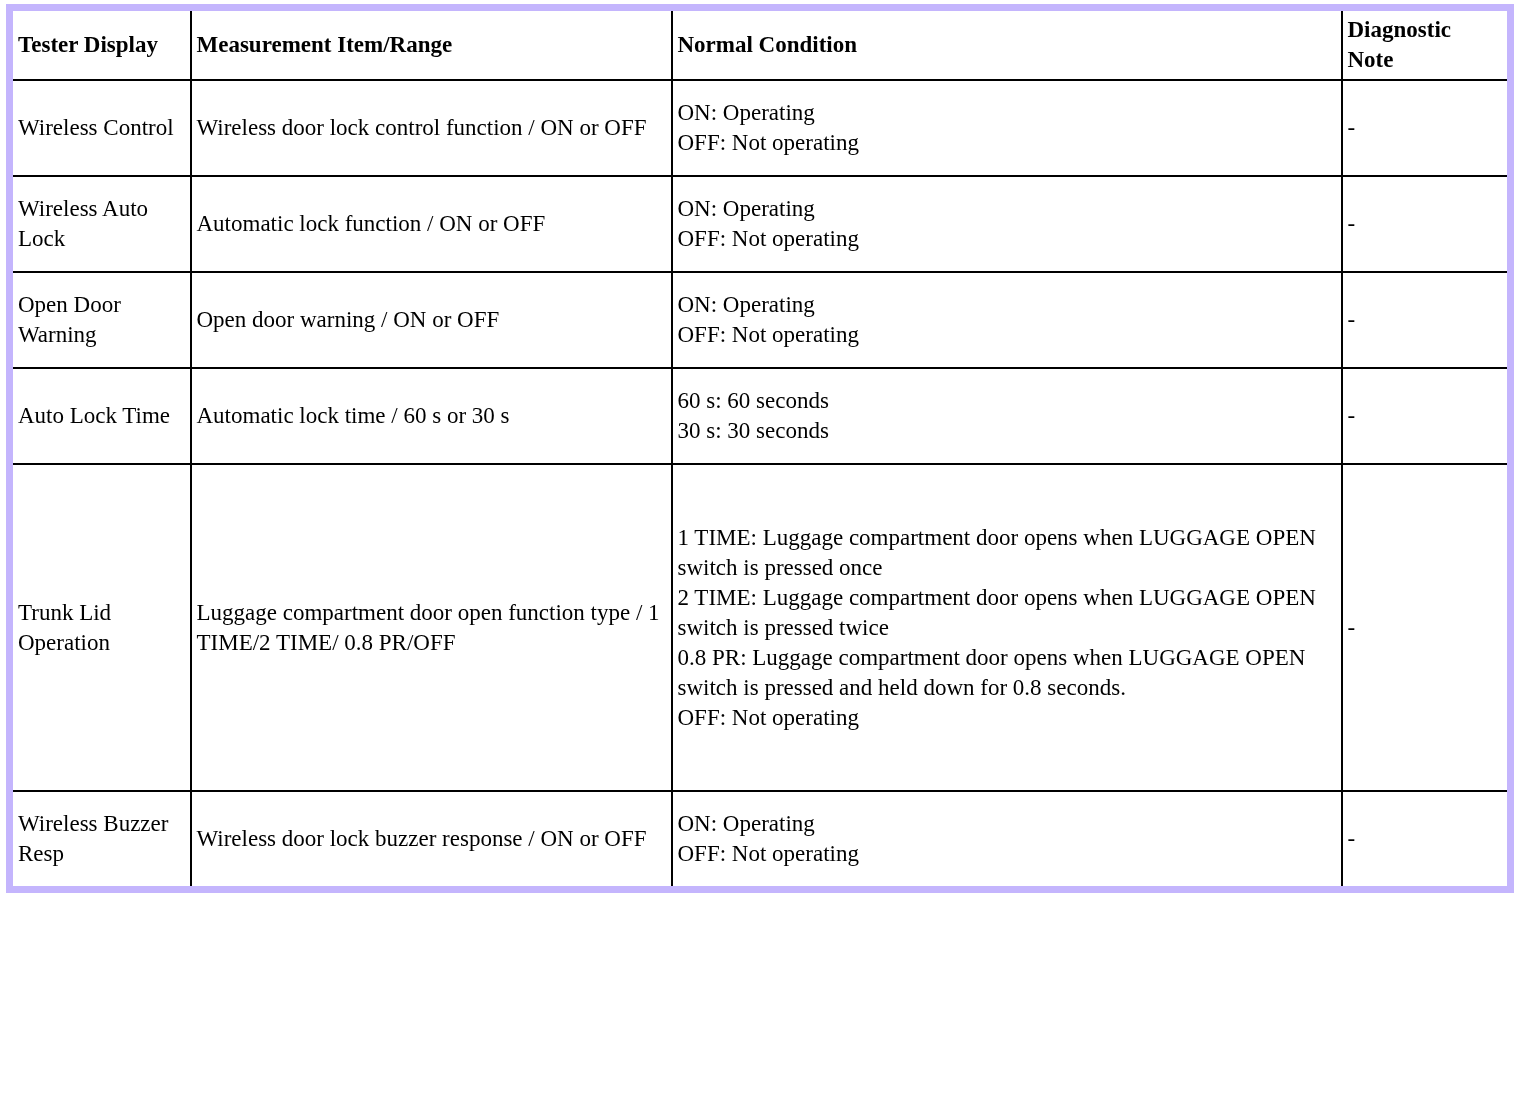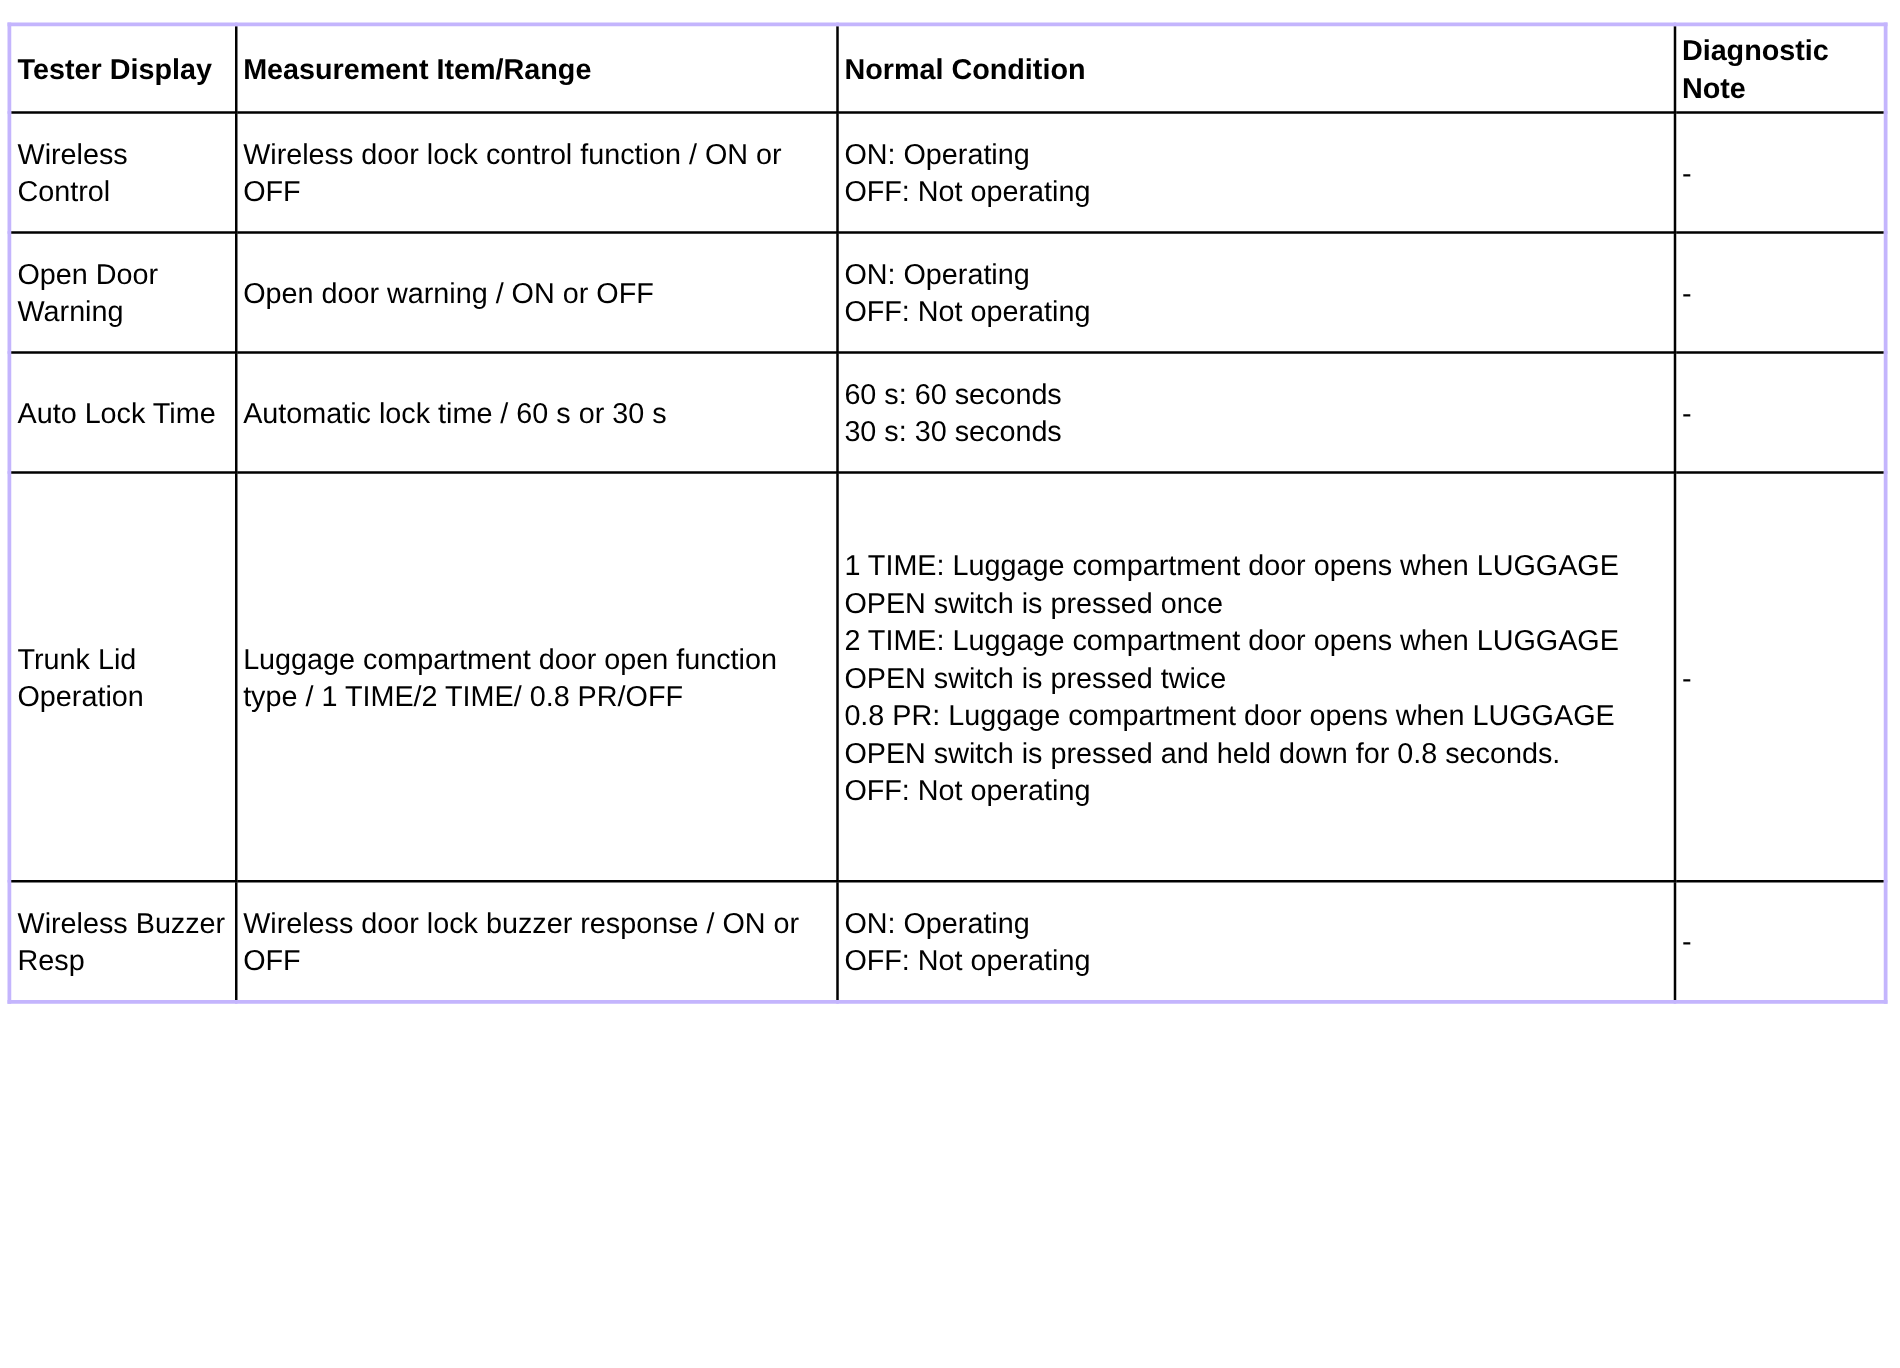--- a/index.html
+++ b/index.html
@@ -1,21 +1,21 @@
 <!DOCTYPE html>
 <html><head>
   <meta charset="utf-8">
   <style>
     html, body { margin: 0; padding: 0; background: #ffffff; }
     body { width: 1520px; height: 1094px; position: relative; overflow: hidden;
       font-family: "Liberation Sans", "DejaVu Sans", sans-serif; color: #000; }
     table.spec {
-      position: absolute; left: 6px; top: 18px;
+      position: absolute; left: 6px; top: 4px;
       width: 1501px; border-collapse: collapse;
-      border: 3px solid #c4b5fd; table-layout: fixed;
+      border: 7px solid #c4b5fd; table-layout: fixed; font-family: Liberation Serif, serif;
     }
     table.spec td, table.spec th {
       border: 2px solid #000; padding: 0 5px; vertical-align: middle;
       font-size: 23px; line-height: 30px; font-weight: normal; text-align: left;
     }
     table.spec th { font-weight: bold; height: 68px; }
     th.c-tester, th.c-note { text-align: center; }
     th.c-normal { text-align: center; }
     col.w1 { width: 181px; } col.w2 { width: 481px; } col.w3 { width: 670px; } col.w4 { width: 169px; }
     tr.r94 td { height: 94px; }
@@ -40,20 +40,29 @@
       <th class="c-tester">Tester Display</th>
       <th>Measurement Item/Range</th>
       <th class="c-normal">Normal Condition</th>
       <th class="c-note">Diagnostic Note</th>
     </tr>
   </thead>
   <tbody id="tbody">
       <tr class="r94">
         <td>Wireless Control</td>
         <td>Wireless door lock control function / ON or OFF</td>
+        <td class="normal">
+          <p>ON: Operating</p>
+          <p>OFF: Not operating</p>
+        </td>
+        <td class="note">-</td>
+      </tr>
+      <tr class="r94">
+        <td>Wireless Auto Lock</td>
+        <td>Automatic lock function / ON or OFF</td>
         <td class="normal">
           <p>ON: Operating</p>
           <p>OFF: Not operating</p>
         </td>
         <td class="note">-</td>
       </tr>
       <tr class="r94">
         <td>Open Door Warning</td>
         <td>Open door warning / ON or OFF</td>
         <td class="normal">

